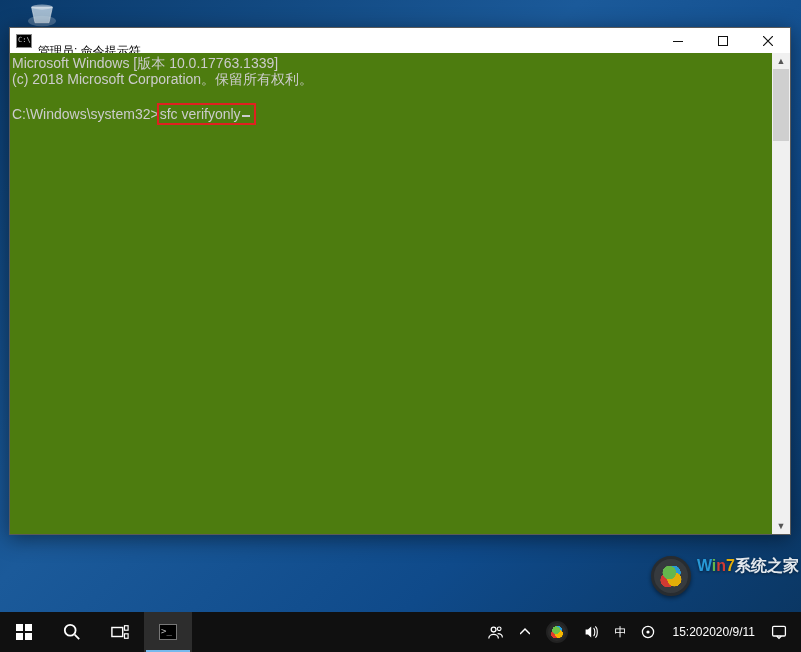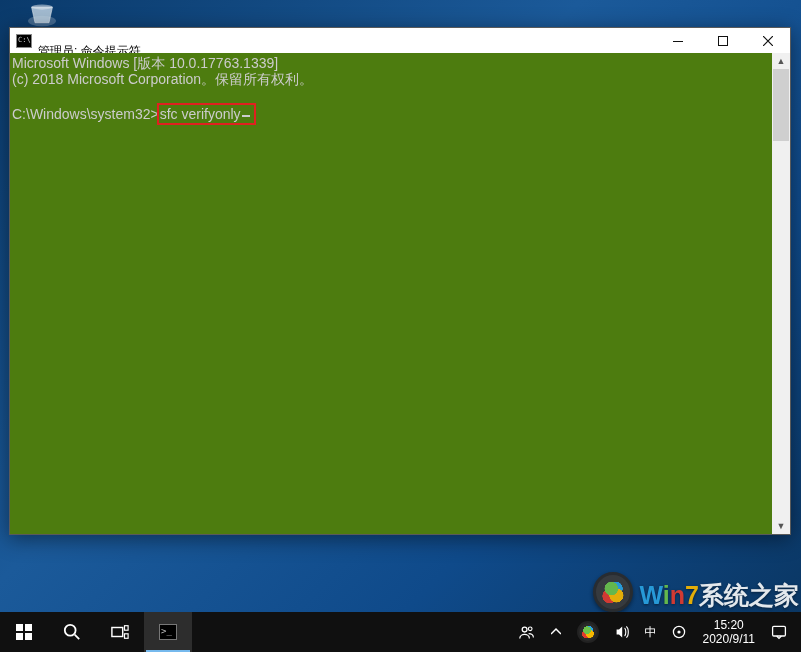--- a/index.html
+++ b/index.html
@@ -104,24 +104,24 @@
     display: inline-block;
     width: 8px;
     border-bottom: 2px solid #ccc;
     transform: translateY(-2px);
     margin-left: 1px;
   }
 
   
   .watermark {
     position: absolute;
-    right: 2px; bottom: 40px;
-    display: flex; align-items: flex-end;
+    right: 2px; bottom: 56px;
+    display: flex; align-items: flex-start;
     color: #f6f7f8;
-    font-size: 25px;
+    font-size: 16px;
     font-weight: bold;
     text-shadow: 0 1px 3px rgba(0,0,0,0.5);
     opacity: 0.92;
   }
   .wm-logo {
     width: 40px; height: 40px;
     border-radius: 50%;
     background: radial-gradient(circle at 45% 40%, #6cc24a 0 24%, transparent 25%),
                 radial-gradient(circle at 60% 60%, #f6b700 0 24%, transparent 25%),
                 radial-gradient(circle at 40% 62%, #e23a2e 0 24%, transparent 25%),
@@ -178,21 +178,21 @@
   .tray-up svg { width: 10px; height: 10px; }
   .ime-box {
     font-size: 12px;
     padding: 0 6px;
   }
   .clock {
     text-align: center;
     font-size: 12px;
     line-height: 14px;
     padding: 0 8px;
-    display:flex;flex-direction:column;justify-content:center;
+    display:flex;flex-direction:row;justify-content:center;
   }
   .show-desktop {
     width: 6px;
     border-left: 1px solid #444;
   }
   .wm-mini{
     width:22px;height:22px;border-radius:50%;
     background: radial-gradient(circle at 45% 40%, #6cc24a 0 26%, transparent 27%),
                 radial-gradient(circle at 60% 60%, #f6b700 0 26%, transparent 27%),
                 radial-gradient(circle at 40% 62%, #e23a2e 0 26%, transparent 27%),

